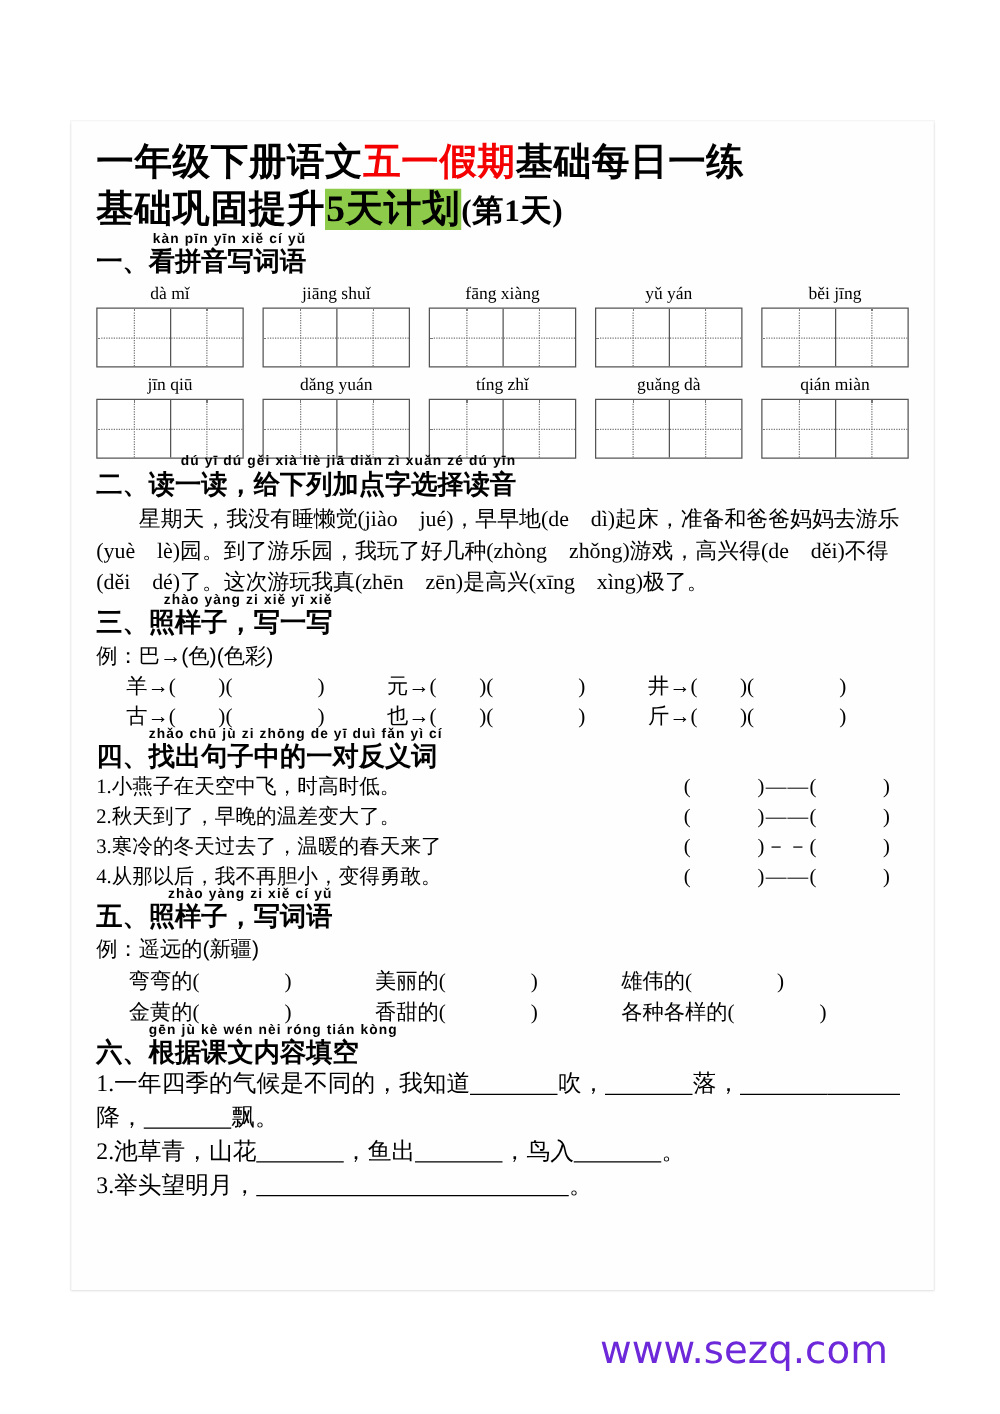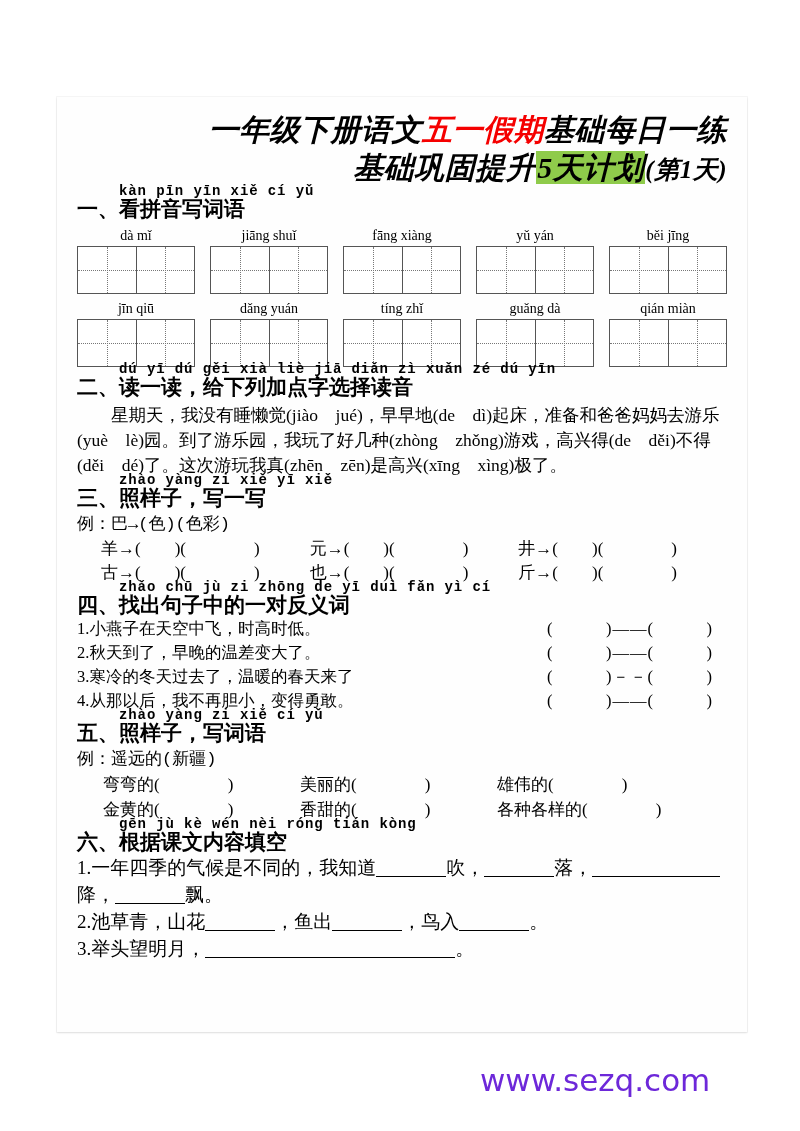--- a/index.html
+++ b/index.html
@@ -26,21 +26,21 @@
     box-shadow: 0 1px 2px rgba(0,0,0,0.10), 0 0 0 1px rgba(0,0,0,0.035);
   }
   #content {
     position: absolute;
     left: 20px;
     top: 14px;
     width: 650px;
   }
 
   
-  .title-block { text-align: right; font-style: italic; }
+  .title-block { text-align: left; }
   .title-line1 {
     font-family: "Liberation Serif", "DejaVu Serif", serif;
     font-size: 30px;
     font-weight: 700;
     letter-spacing: 0.5px;
     line-height: 38px;
     white-space: nowrap;
   }
   .title-line2 {
     font-family: "Liberation Serif", "DejaVu Serif", serif;
@@ -74,24 +74,24 @@
     display: inline-block;
     position: relative;
     vertical-align: bottom;
   }
   .ruby-pin {
     position: absolute;
     top: -10px;
     left: 0;
     width: 100%;
     text-align: right;
-    font-size: 14px;
+    font-size: 11px;
     font-weight: 700;
     letter-spacing: 0.9px;
-    font-family: Liberation Mono, monospace;
+    font-family: Liberation Sans, sans-serif;
     white-space: nowrap;
     line-height: 9px;
   }
 
   
   .tzg-row {
     display: flex;
     justify-content: space-between;
     margin-top: 6px;
   }
@@ -133,21 +133,21 @@
     font-size: 17.5px;
     line-height: 25px;
     text-indent: 34px;
     margin-top: 4px;
     font-family: "Liberation Serif", "DejaVu Serif", serif;
   }
   .example-line {
     font-size: 17px;
     line-height: 24px;
     margin-top: 3px;
-    font-family: Liberation Mono, monospace;
+    font-family: Liberation Sans, sans-serif;
   }
 
   
   .trip-row {
     display: flex;
     font-size: 17px;
     line-height: 24px;
     padding-left: 24px;
     font-family: "Liberation Serif", "DejaVu Serif", serif;
     white-space: nowrap;

